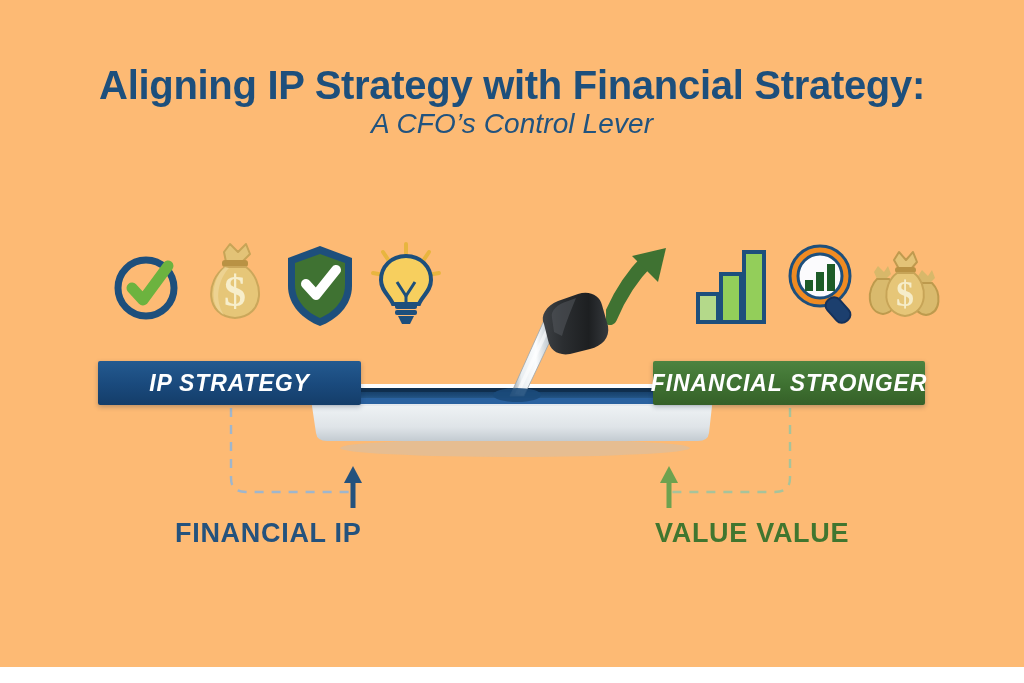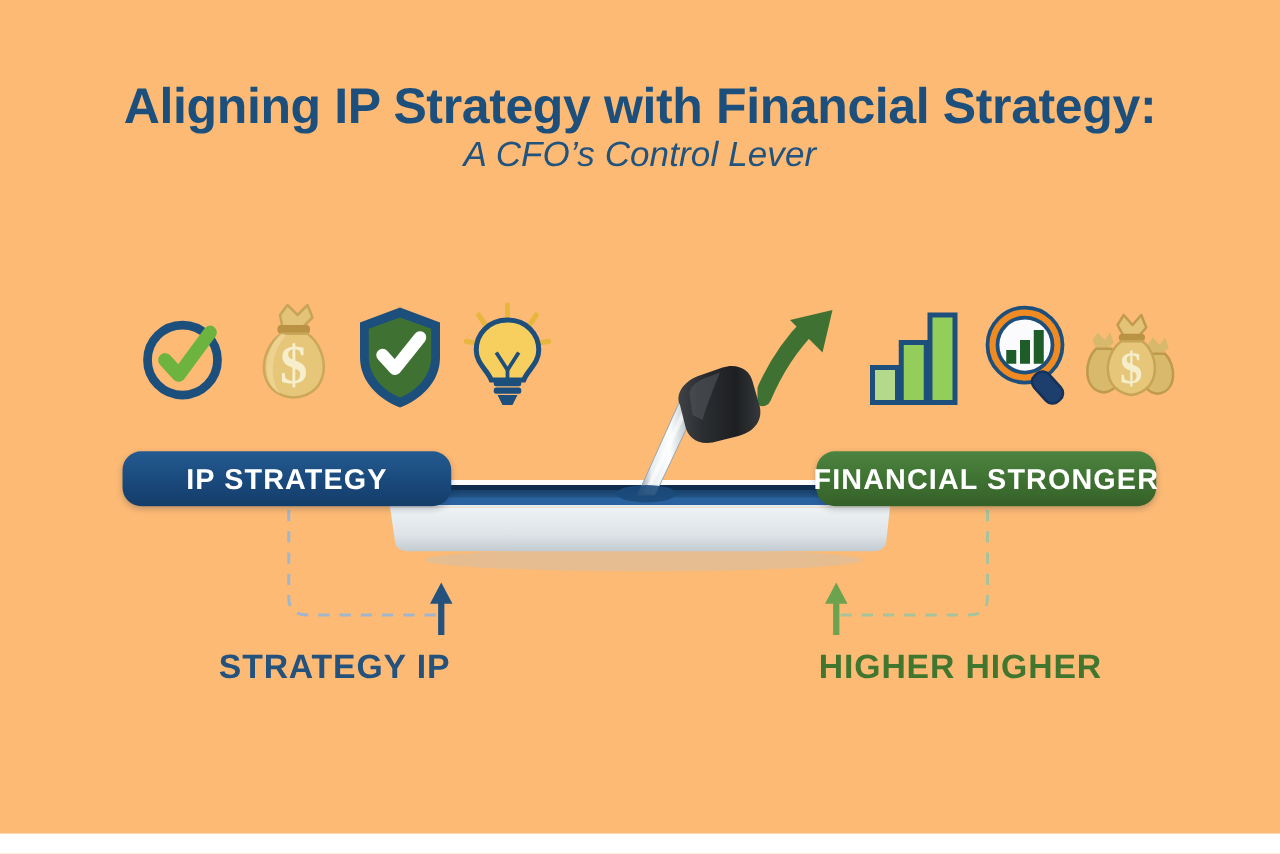--- a/index.html
+++ b/index.html
@@ -64,28 +64,29 @@
   }
   .icon-slot svg { display: block; width: 100%; height: 100%; }
 
   
   .badge {
     position: absolute;
     display: flex;
     align-items: center;
     justify-content: center;
     height: 44px;
-    border-radius: 15px;
+    border-radius: 2px;
     color: #ffffff;
     font-size: 23px;
     font-weight: bold;
     letter-spacing: 0.9px;
     white-space: nowrap;
     box-shadow: 0 2px 5px rgba(20,40,70,0.28);
     z-index: 6;
+    font-style: italic;
   }
   #badge-ip {
     left: 98px;
     top: 361px;
     width: 263px;
     background: linear-gradient(180deg,#245a90 0%,#1a4a7d 52%,#143d69 100%);
   }
   #badge-financial {
     left: 653px;
     top: 361px;
@@ -315,17 +316,17 @@
                  C310 50 302 58 290 61 L270 66 C258 68 250 62 248 52 Z" fill="url(#knobGrad)"></path>
         <path d="M252 30 C250 22 258 16 268 13 L276 10 C272 20 266 34 262 48 L254 44 Z" fill="#53585d" opacity="0.55"></path>
       </g>
     </svg>
   </div>
 
   <div id="badge-ip" class="badge">IP STRATEGY</div>
 
   <div id="badge-financial" class="badge">FINANCIAL STRONGER</div>
 
-  <div id="outcome-left" class="outcome-label">STRATEGY IP</div>
-
-  <div id="outcome-right" class="outcome-label">HIGHER HIGHER</div>
+  <div id="outcome-left" class="outcome-label">FINANCIAL IP</div>
+
+  <div id="outcome-right" class="outcome-label">VALUE VALUE</div>
 
 </div>
 
 </body></html>

